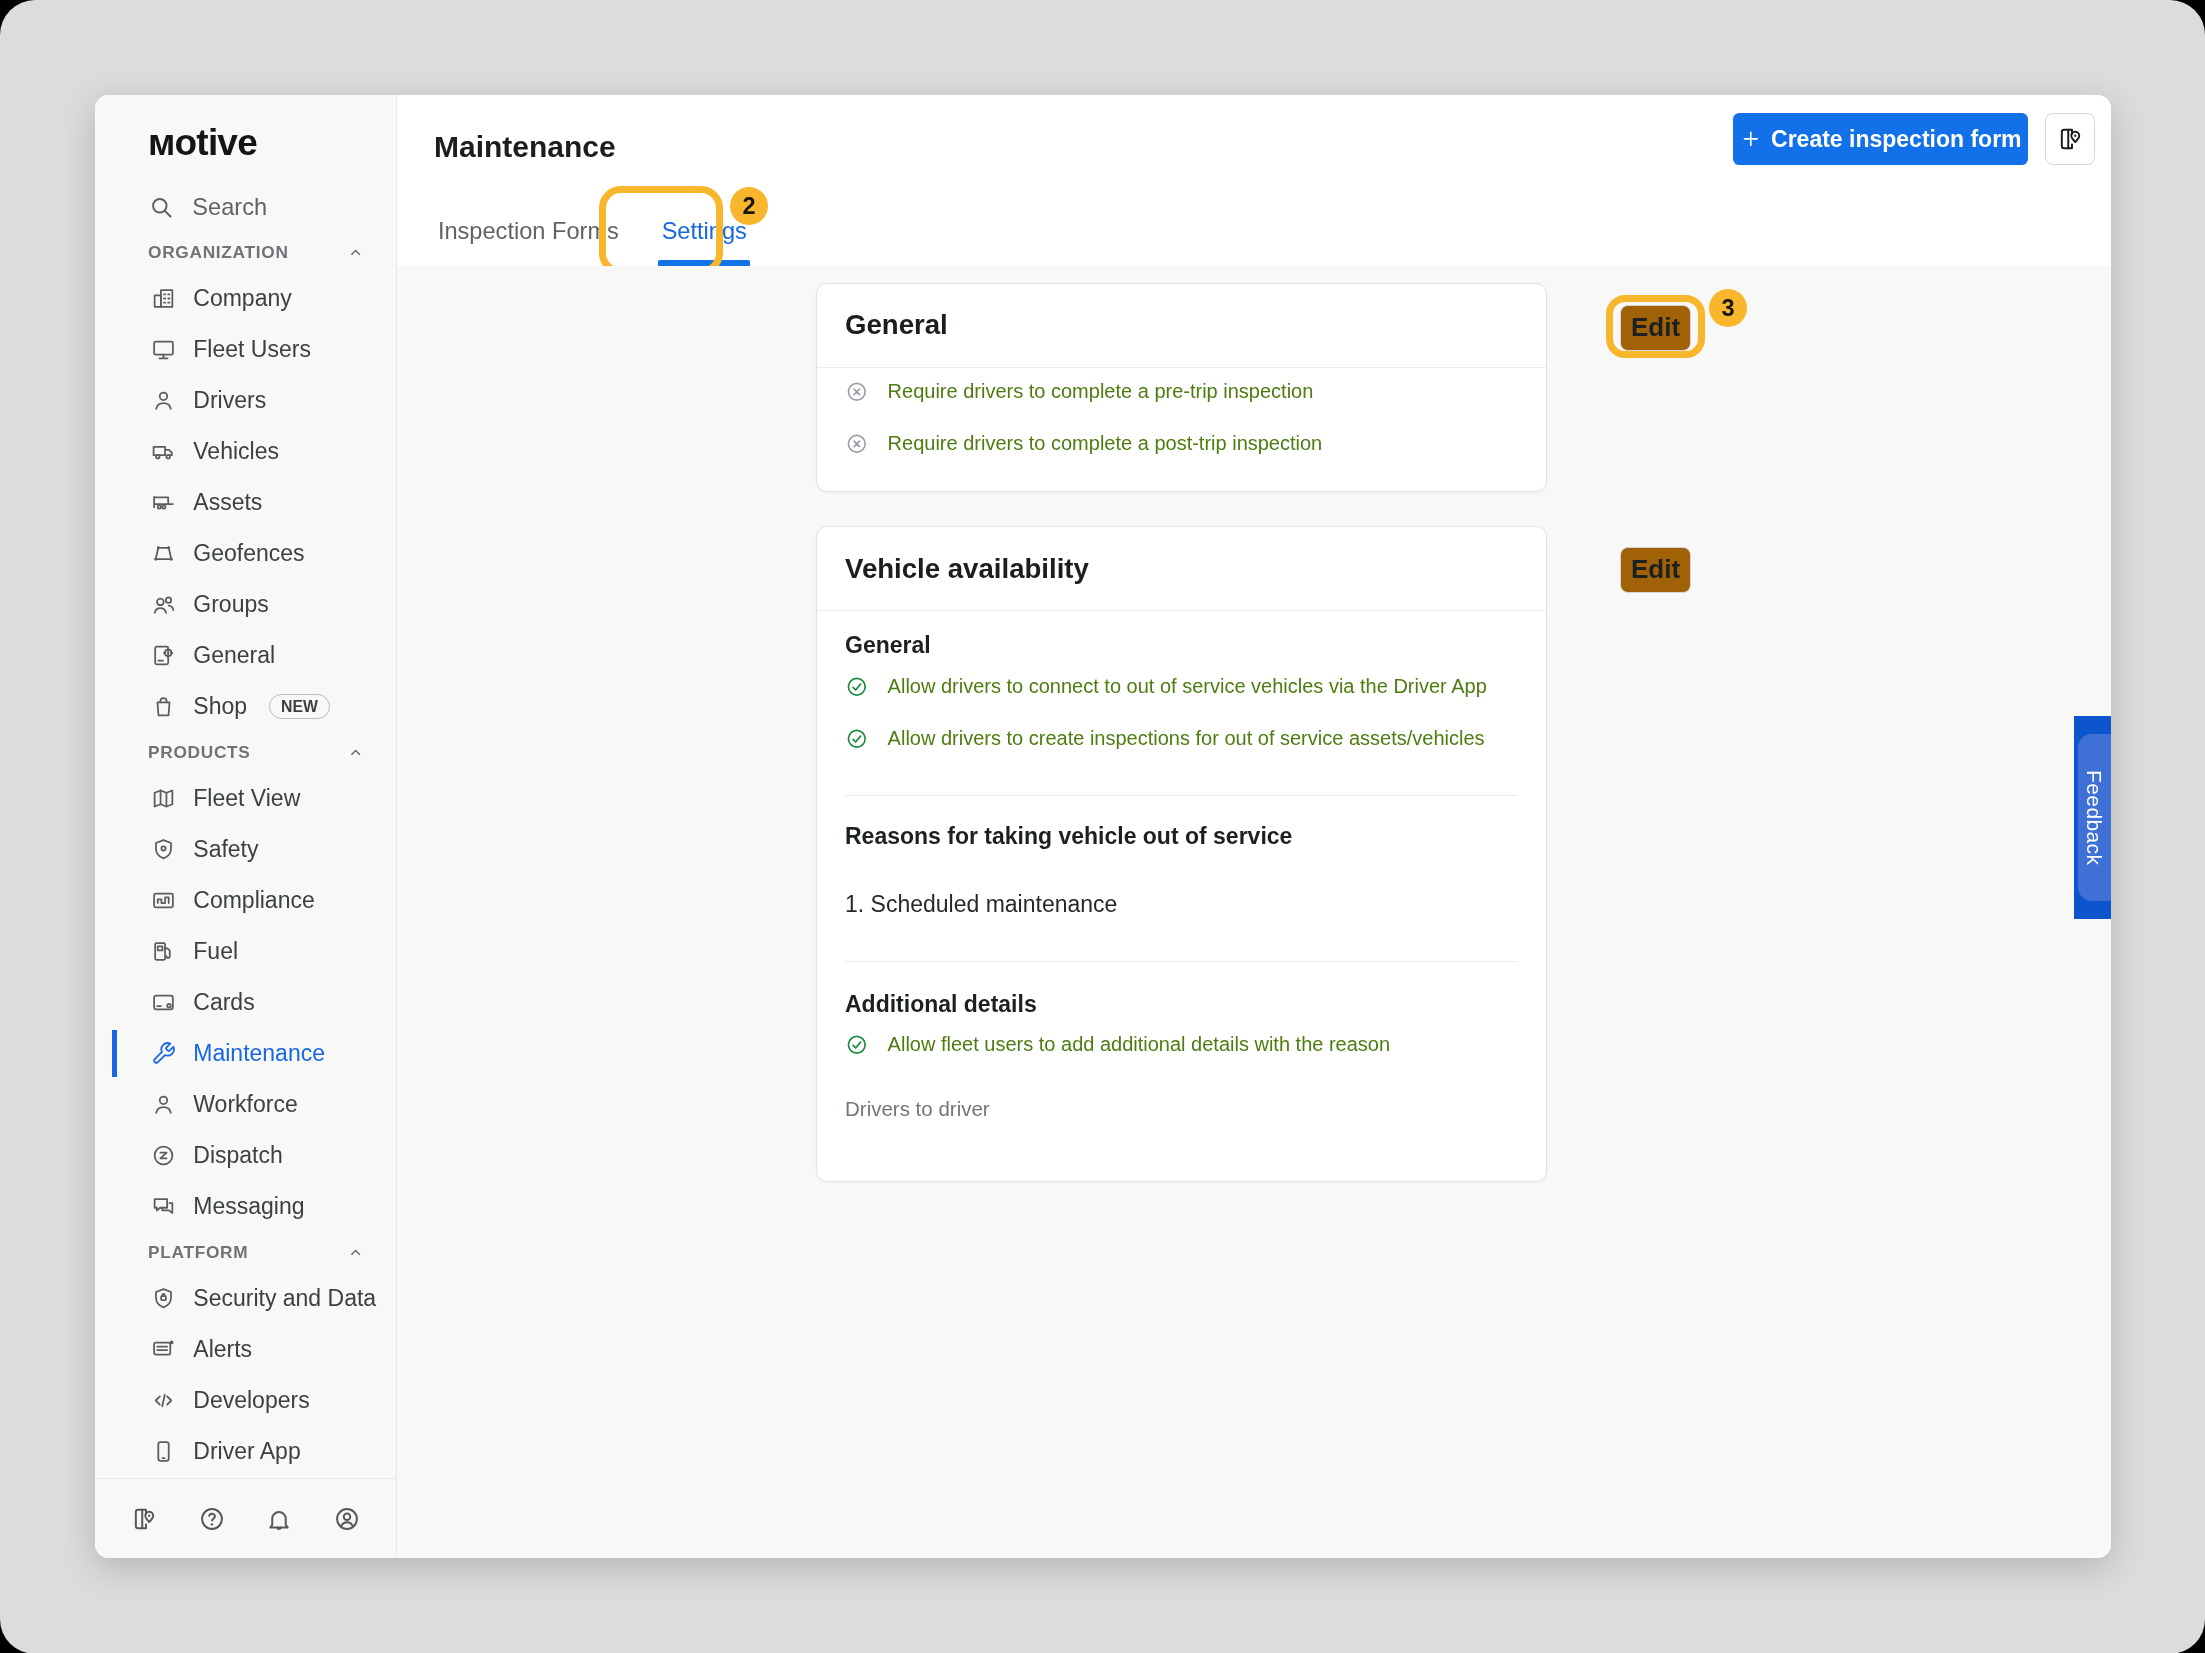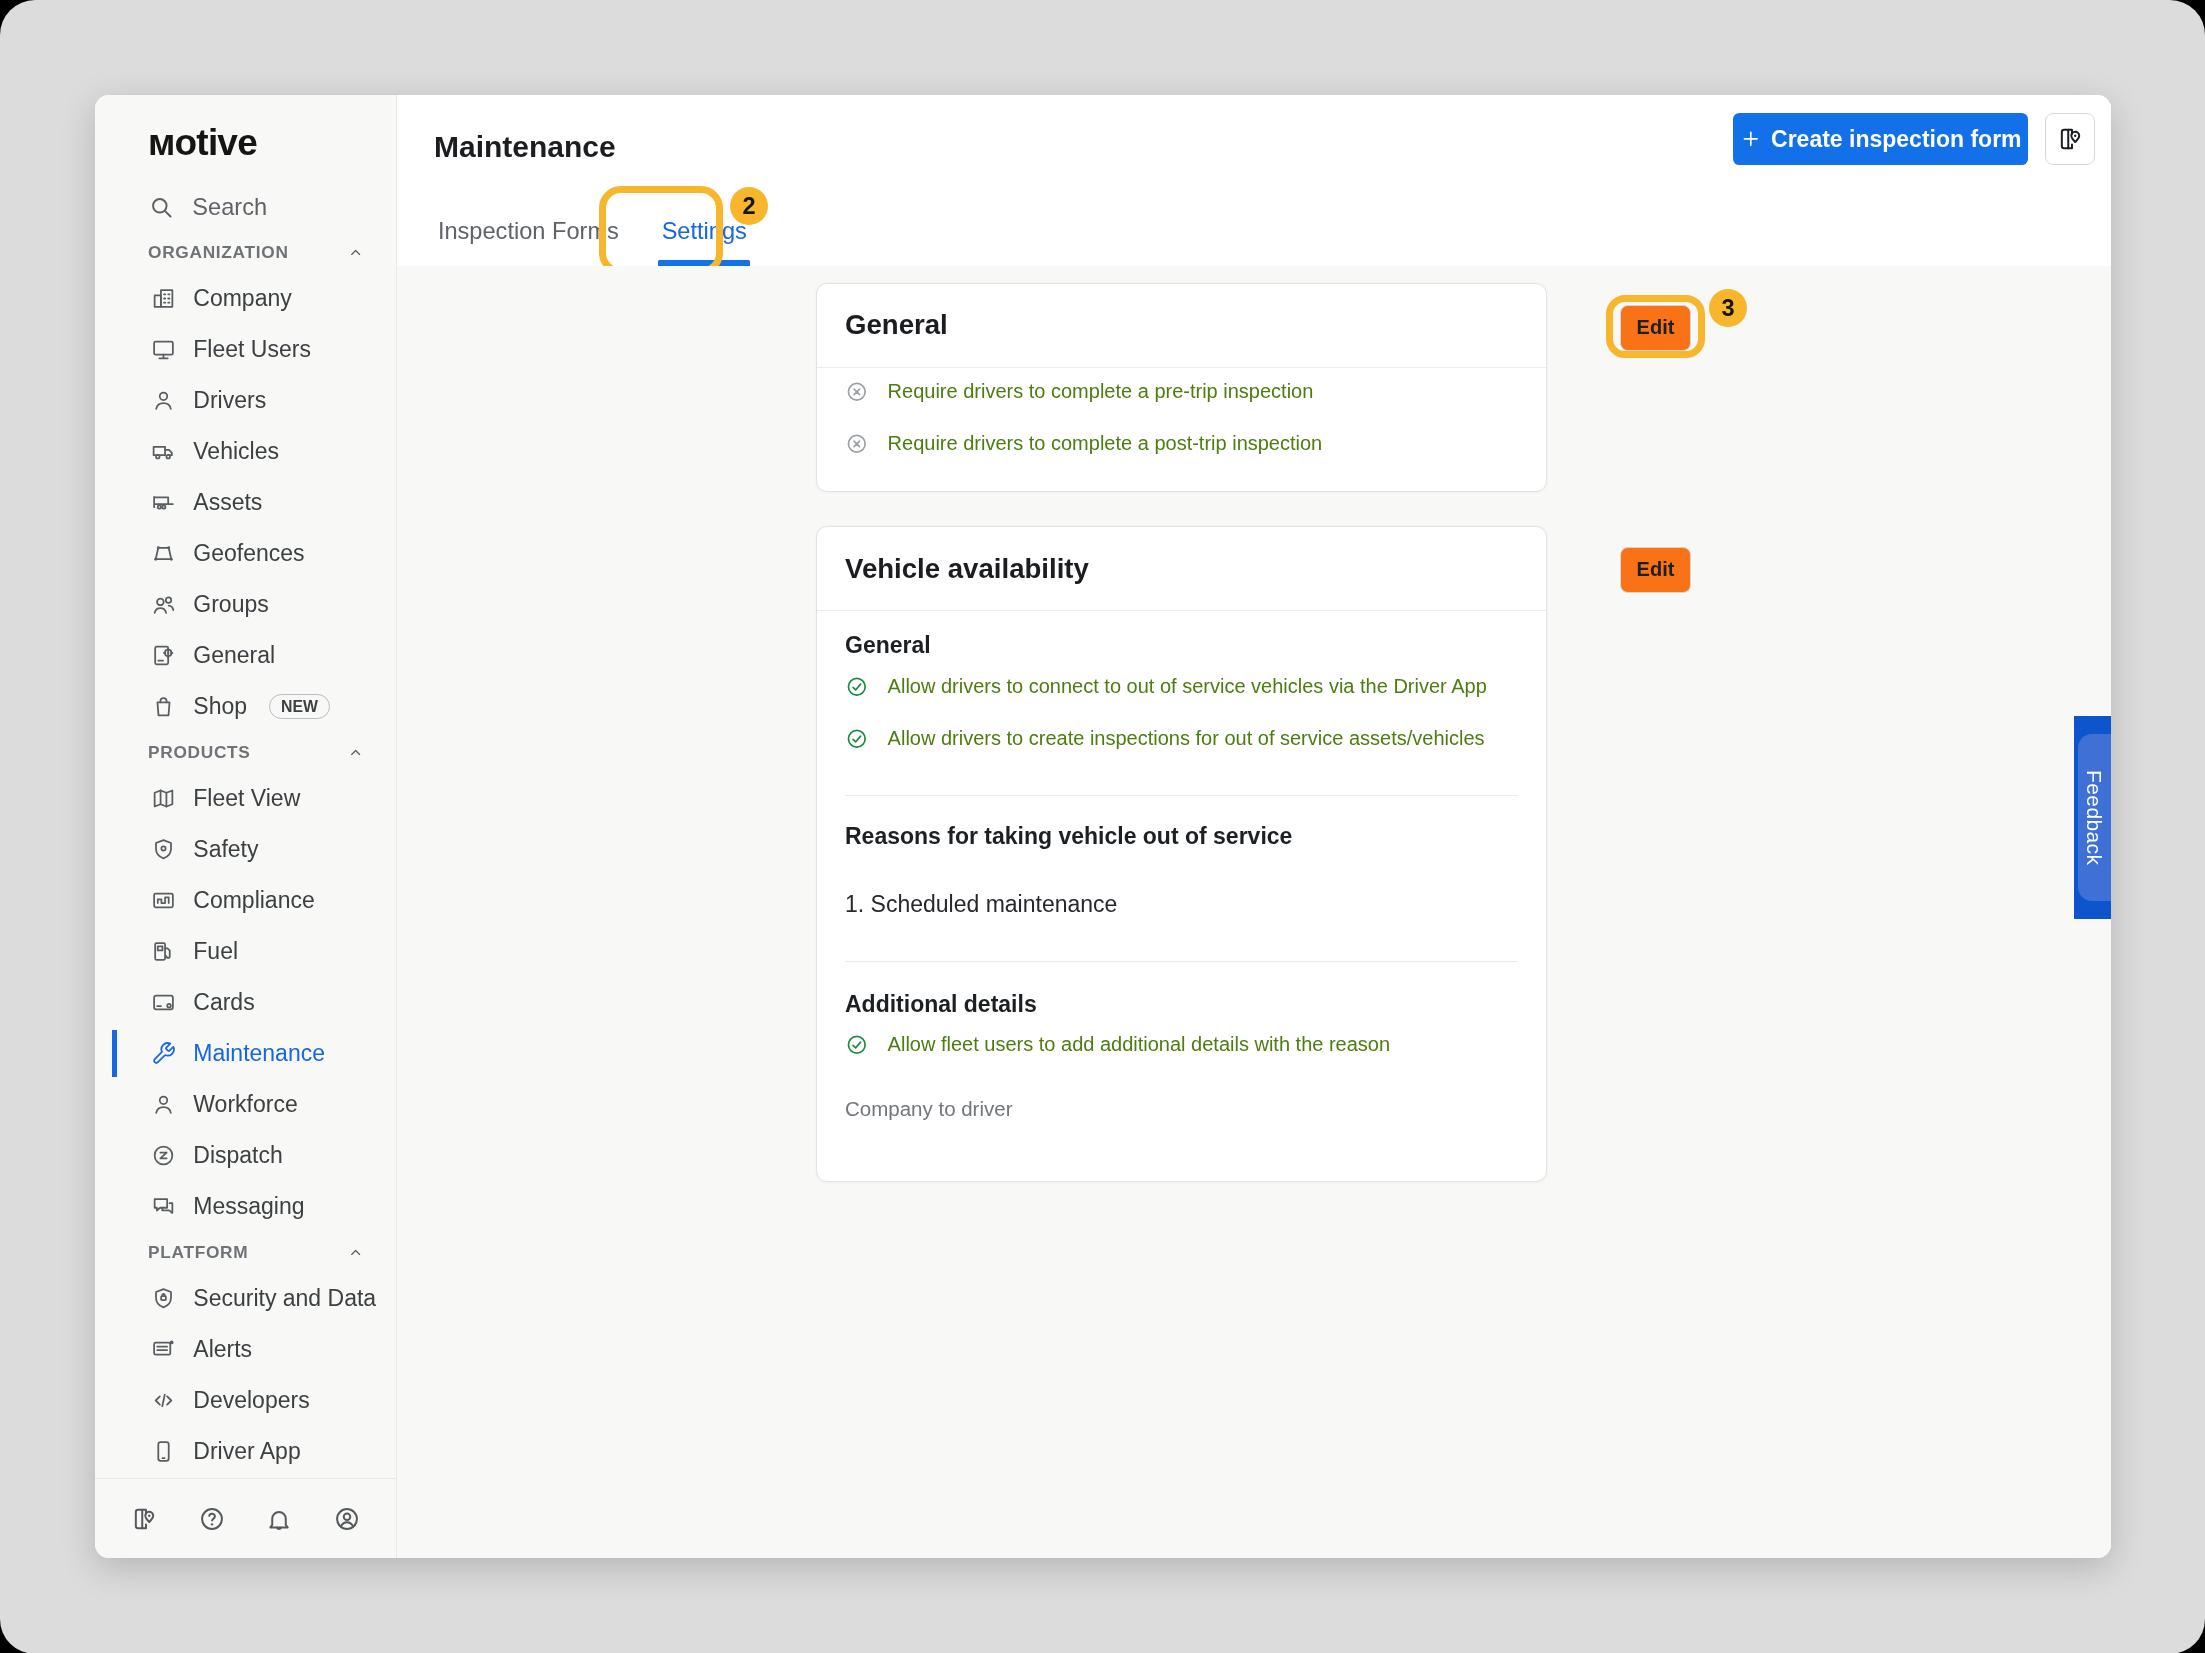--- a/index.html
+++ b/index.html
@@ -44,23 +44,23 @@
              border:1.6px solid #d8d8d8;box-sizing:border-box;display:flex;align-items:center;justify-content:center;
              color:#1b1d21;cursor:pointer;}
   
   .content{position:absolute;left:0;top:171px;right:0;bottom:0;background:#f8f8f7;border-radius:0 0 14px 0;}
   .card{position:absolute;left:419px;width:731px;background:#fff;border:0.8px solid #e3e3e3;border-radius:11px;
         box-sizing:border-box;box-shadow:0 0.8px 3.2px rgba(0,0,0,.04);}
   .card1{top:16.5px;height:209px;}
   .card2{top:260px;height:656px;}
   .card-head{position:relative;height:83px;border-bottom:0.8px solid #ececec;display:flex;align-items:center;padding:0 28px;}
   .card-title{font-size:27.6px;font-weight:700;color:#1b1d21;}
-  .edit-btn{position:absolute;left:803px;width:71px;height:46px;background:#f97316;border:1.6px solid #d6d6d6;
+  .edit-btn{position:absolute;left:803px;width:71px;height:46px;background:#a16207;border:1.6px solid #d6d6d6;
             border-radius:7.9px;box-sizing:border-box;display:flex;align-items:center;justify-content:center;
-            font-size:20px;font-weight:600;color:#1d2023;cursor:pointer;}
+            font-size:26px;font-weight:600;color:#1d2023;cursor:pointer;}
   .card1 .edit-btn{top:21px;}
   .card2 .edit-btn{top:19.7px;}
   .rowitem{display:flex;align-items:flex-start;gap:19px;height:52px;padding:0 28px;font-size:20px;color:#4d7c0f;}
   .card1 .body{padding-top:12.6px;}
   .subhead{font-size:23px;font-weight:700;color:#1d2023;padding:0 28px;line-height:31.5px;}
   .inset-div{height:0.8px;background:#ebebeb;margin:0 28px;}
   .plain{font-size:23px;color:#26282c;padding:0 28px;line-height:31.5px;}
   .mini-label{font-size:20.5px;color:#72767b;padding:0 28px;line-height:28px;}
   
   .ring{position:absolute;border:7.9px solid #f8b62c;border-radius:22px;box-sizing:border-box;pointer-events:none;}
@@ -470,21 +470,21 @@
           <div class="subhead" style="margin-top:27.6px">Additional details</div>
           <div class="rowitem" style="margin-top:12.6px">
             <span class="ic" style="color:#188a3e">
                 <svg width="23.6" height="23.6" viewBox="0 0 24 24" fill="none" stroke="currentColor" stroke-width="1.7" stroke-linecap="round" stroke-linejoin="round">
                   <circle cx="12" cy="12" r="8.5"></circle>
                   <path d="M8.2 12.6l2.6 2.6 5-5.9"></path>
                 </svg>
               </span>
             <span>Allow fleet users to add additional details with the reason</span>
           </div>
-          <div class="mini-label" style="margin-top:10.2px">Company to driver</div>
+          <div class="mini-label" style="margin-top:10.2px">Drivers to driver</div>
         </section>
       </div>
     </div>
   </div>
 
   <div class="feedback">
     <div class="inner">
       <span class="lbl">Feedback</span>
     </div>
   </div>

